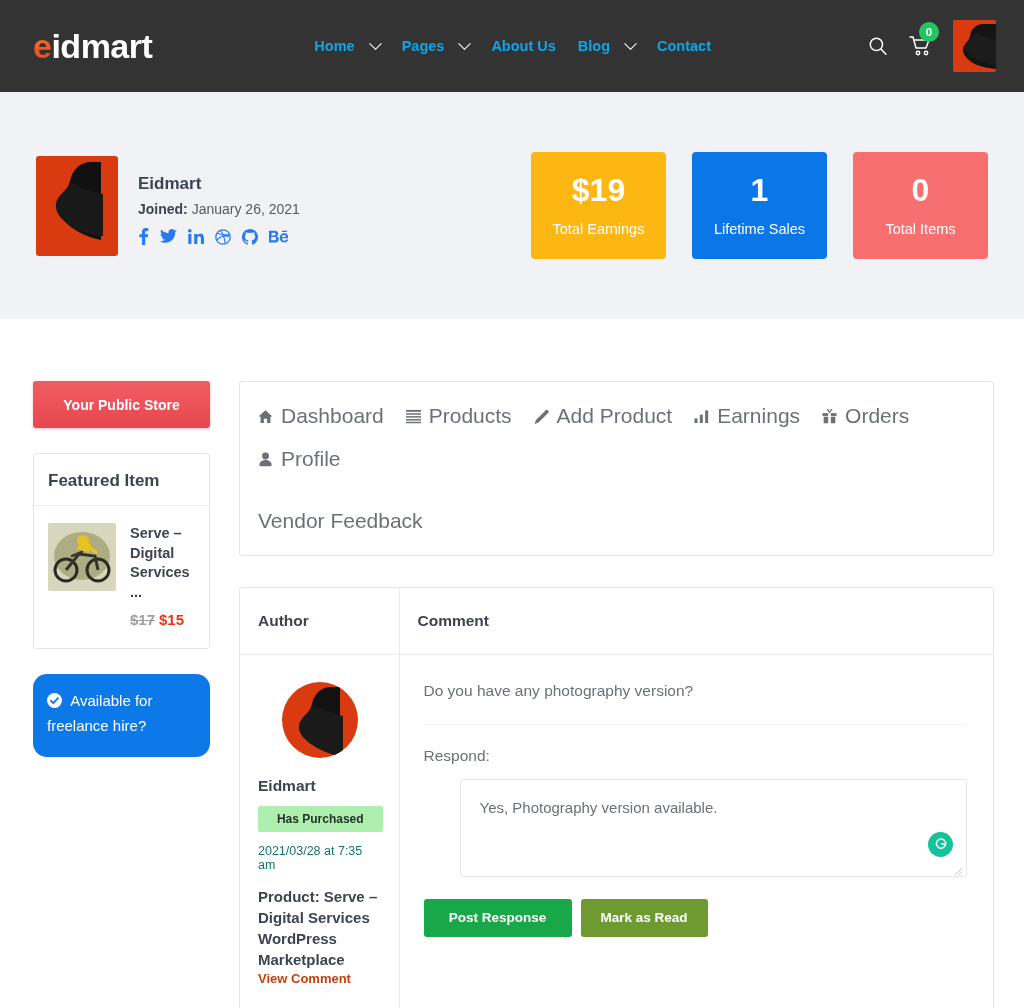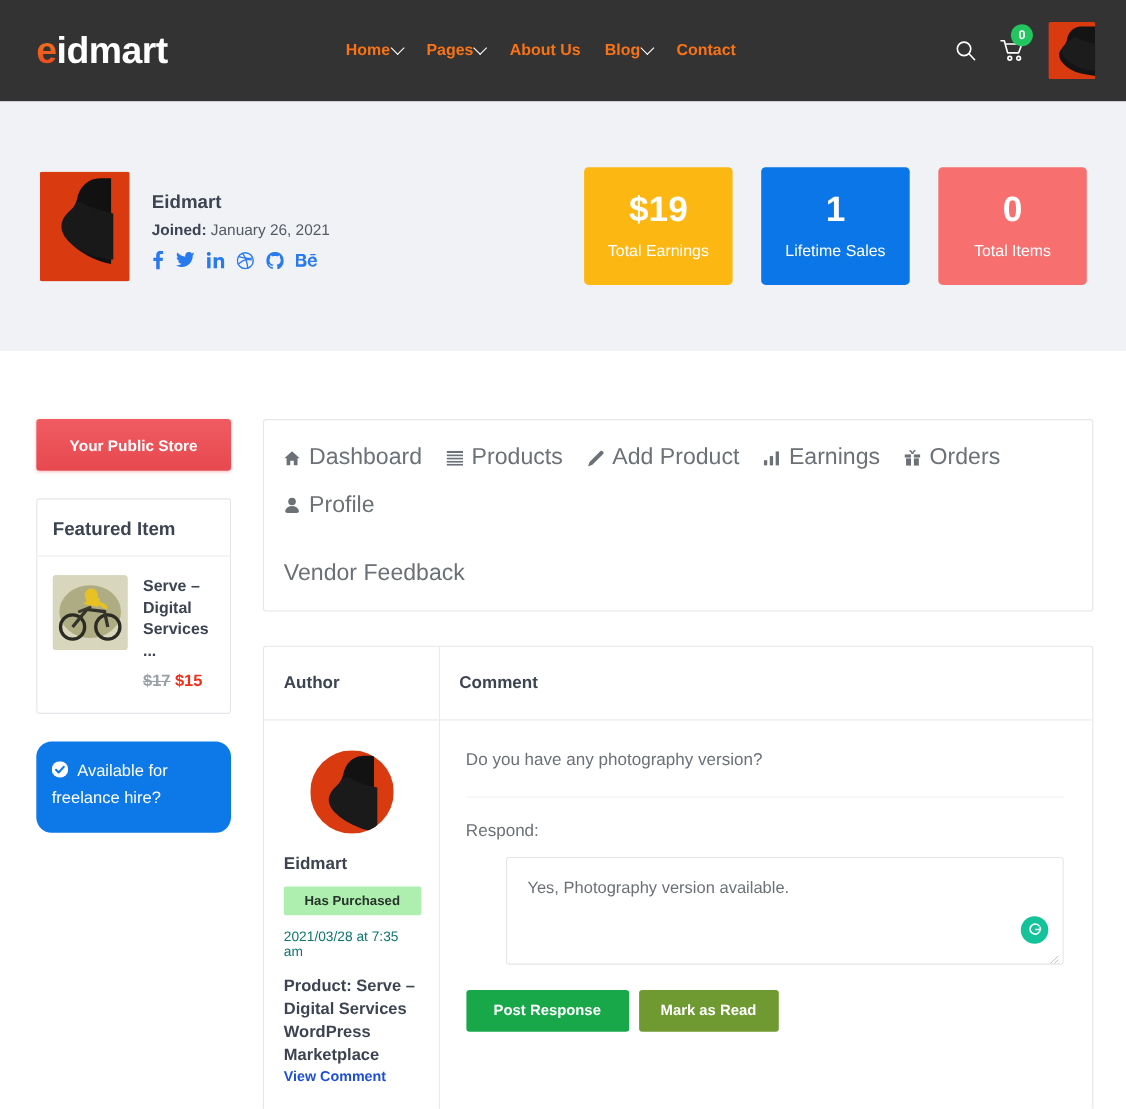--- a/index.html
+++ b/index.html
@@ -38,26 +38,26 @@
   }
   .logo .logo-rest { color: #ffffff; }
 
   .main-nav {
     display: flex;
     align-items: center;
     gap: 22px;
     margin-left: 162px;
   }
   .nav-item {
-    color: #f97316;
+    color: #0ea5e9;
     font-size: 14.5px;
     font-weight: 700;
     display: flex;
     align-items: center;
-    gap: 2px;
+    gap: 16px;
     cursor: pointer;
     white-space: nowrap;
   }
   .caret {
     display: inline-block;
     width: 9px;
     height: 9px;
     border-right: 1.6px solid #ffffff;
     border-bottom: 1.6px solid #ffffff;
     transform: rotate(45deg) translate(-2px, -2px);
@@ -326,21 +326,21 @@
     line-height: 1.42;
     font-weight: 700;
   }
   .product-line .plabel { font-weight: 700; }
   .product-line .pname { font-weight: 700; }
   .view-comment {
     display: block;
     margin-top: 0;
     font-size: 13px;
     font-weight: 700;
-    color: #1d4ed8;
+    color: #c2410c;
     cursor: pointer;
   }
 
   .td-comment { padding: 27px 26px 30px 24px !important; }
   .comment-text {
     font-size: 15.5px;
     color: #6b7177;
     padding-bottom: 24px;
     border-bottom: 1px solid #f1f2f3;
   }

